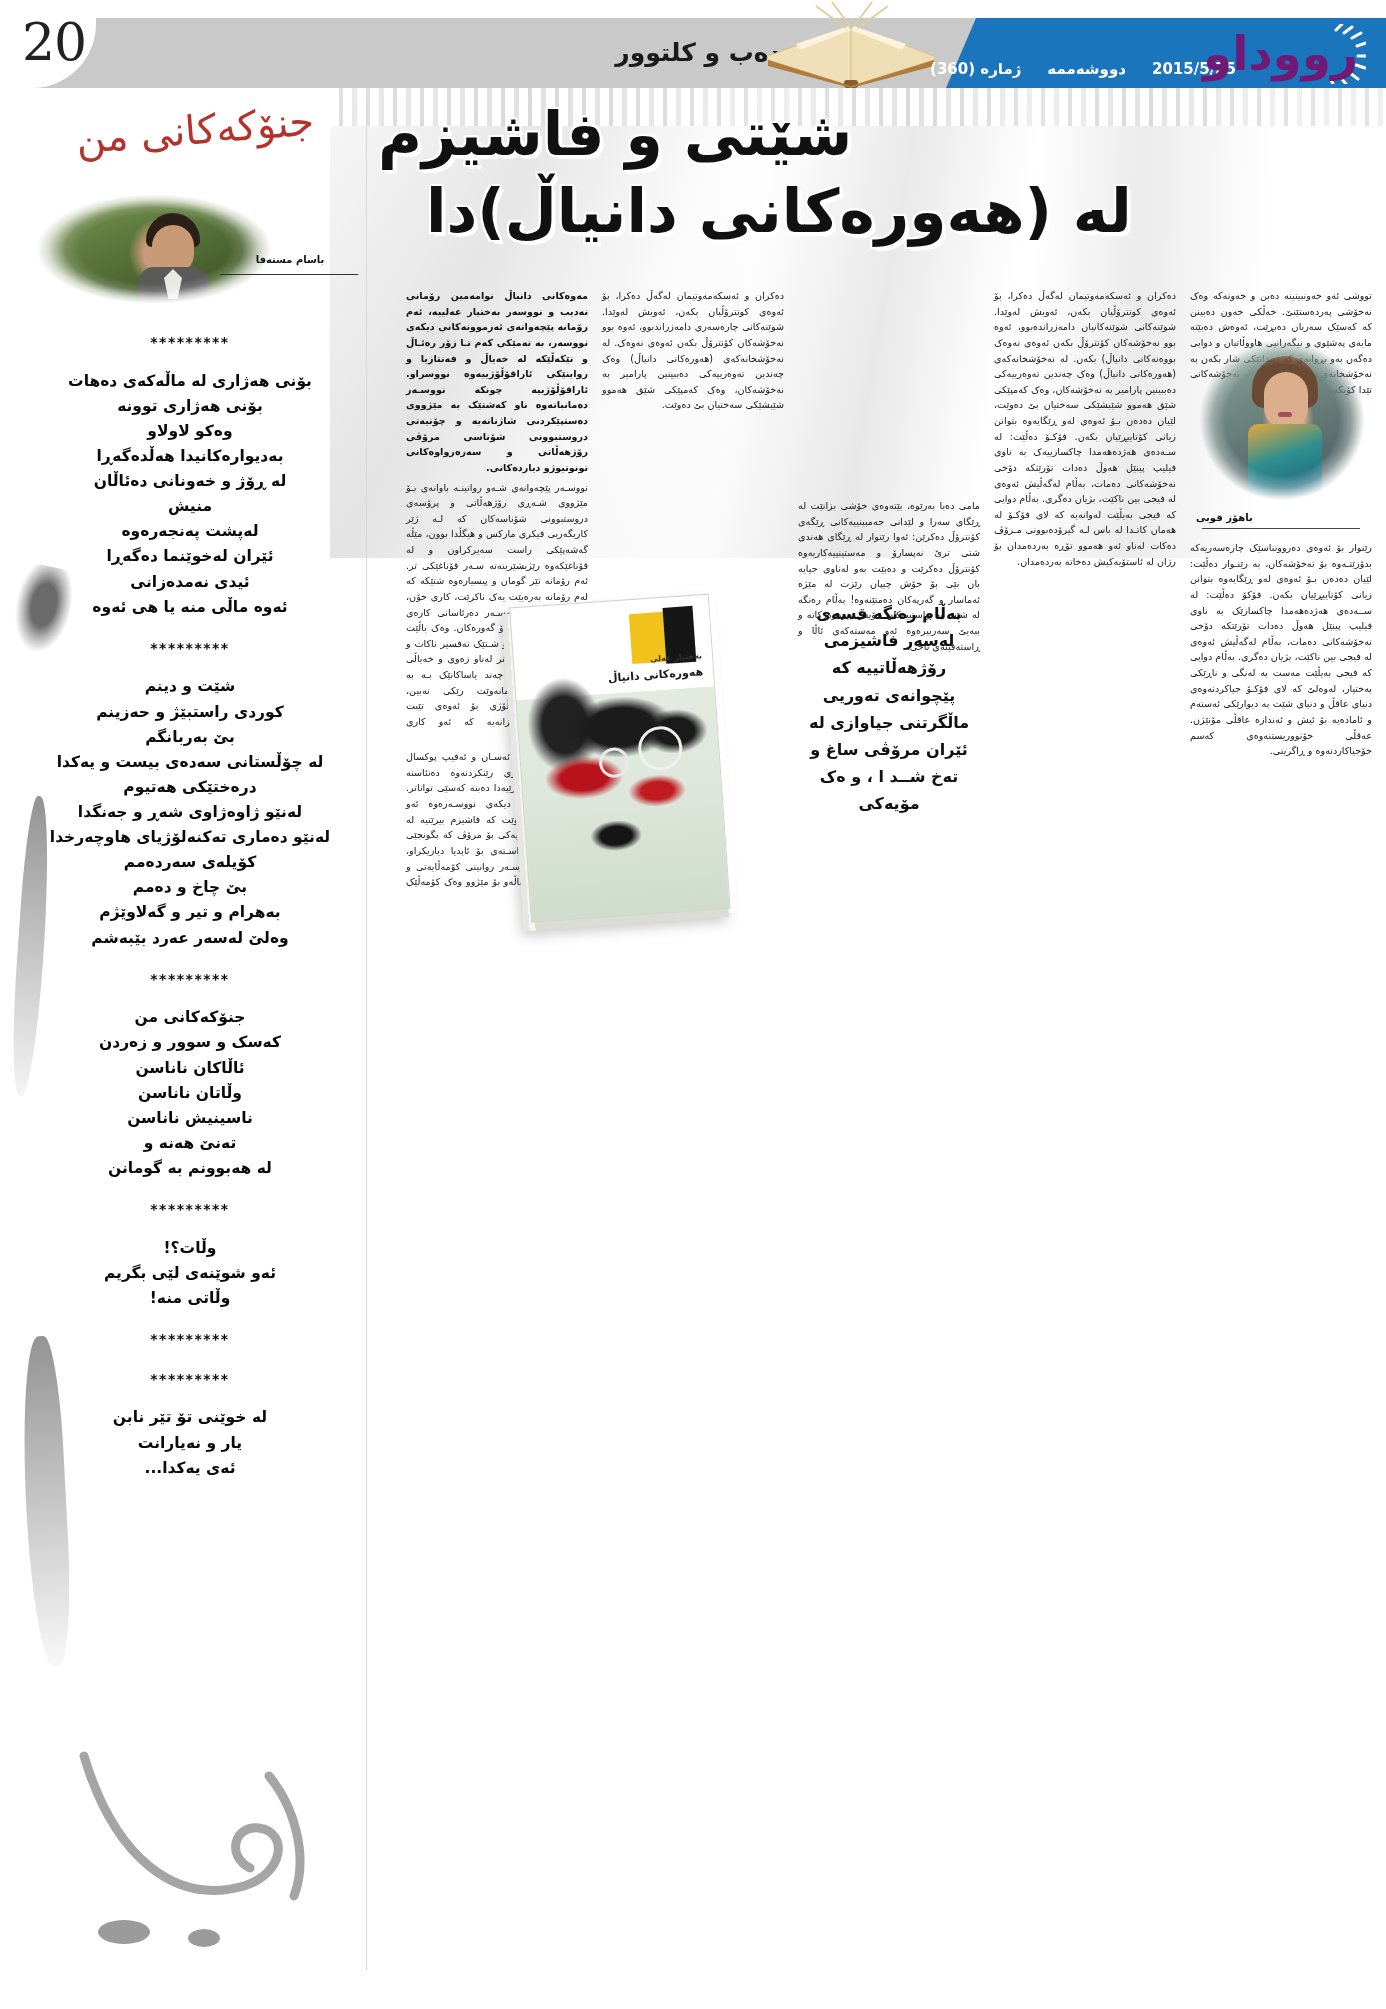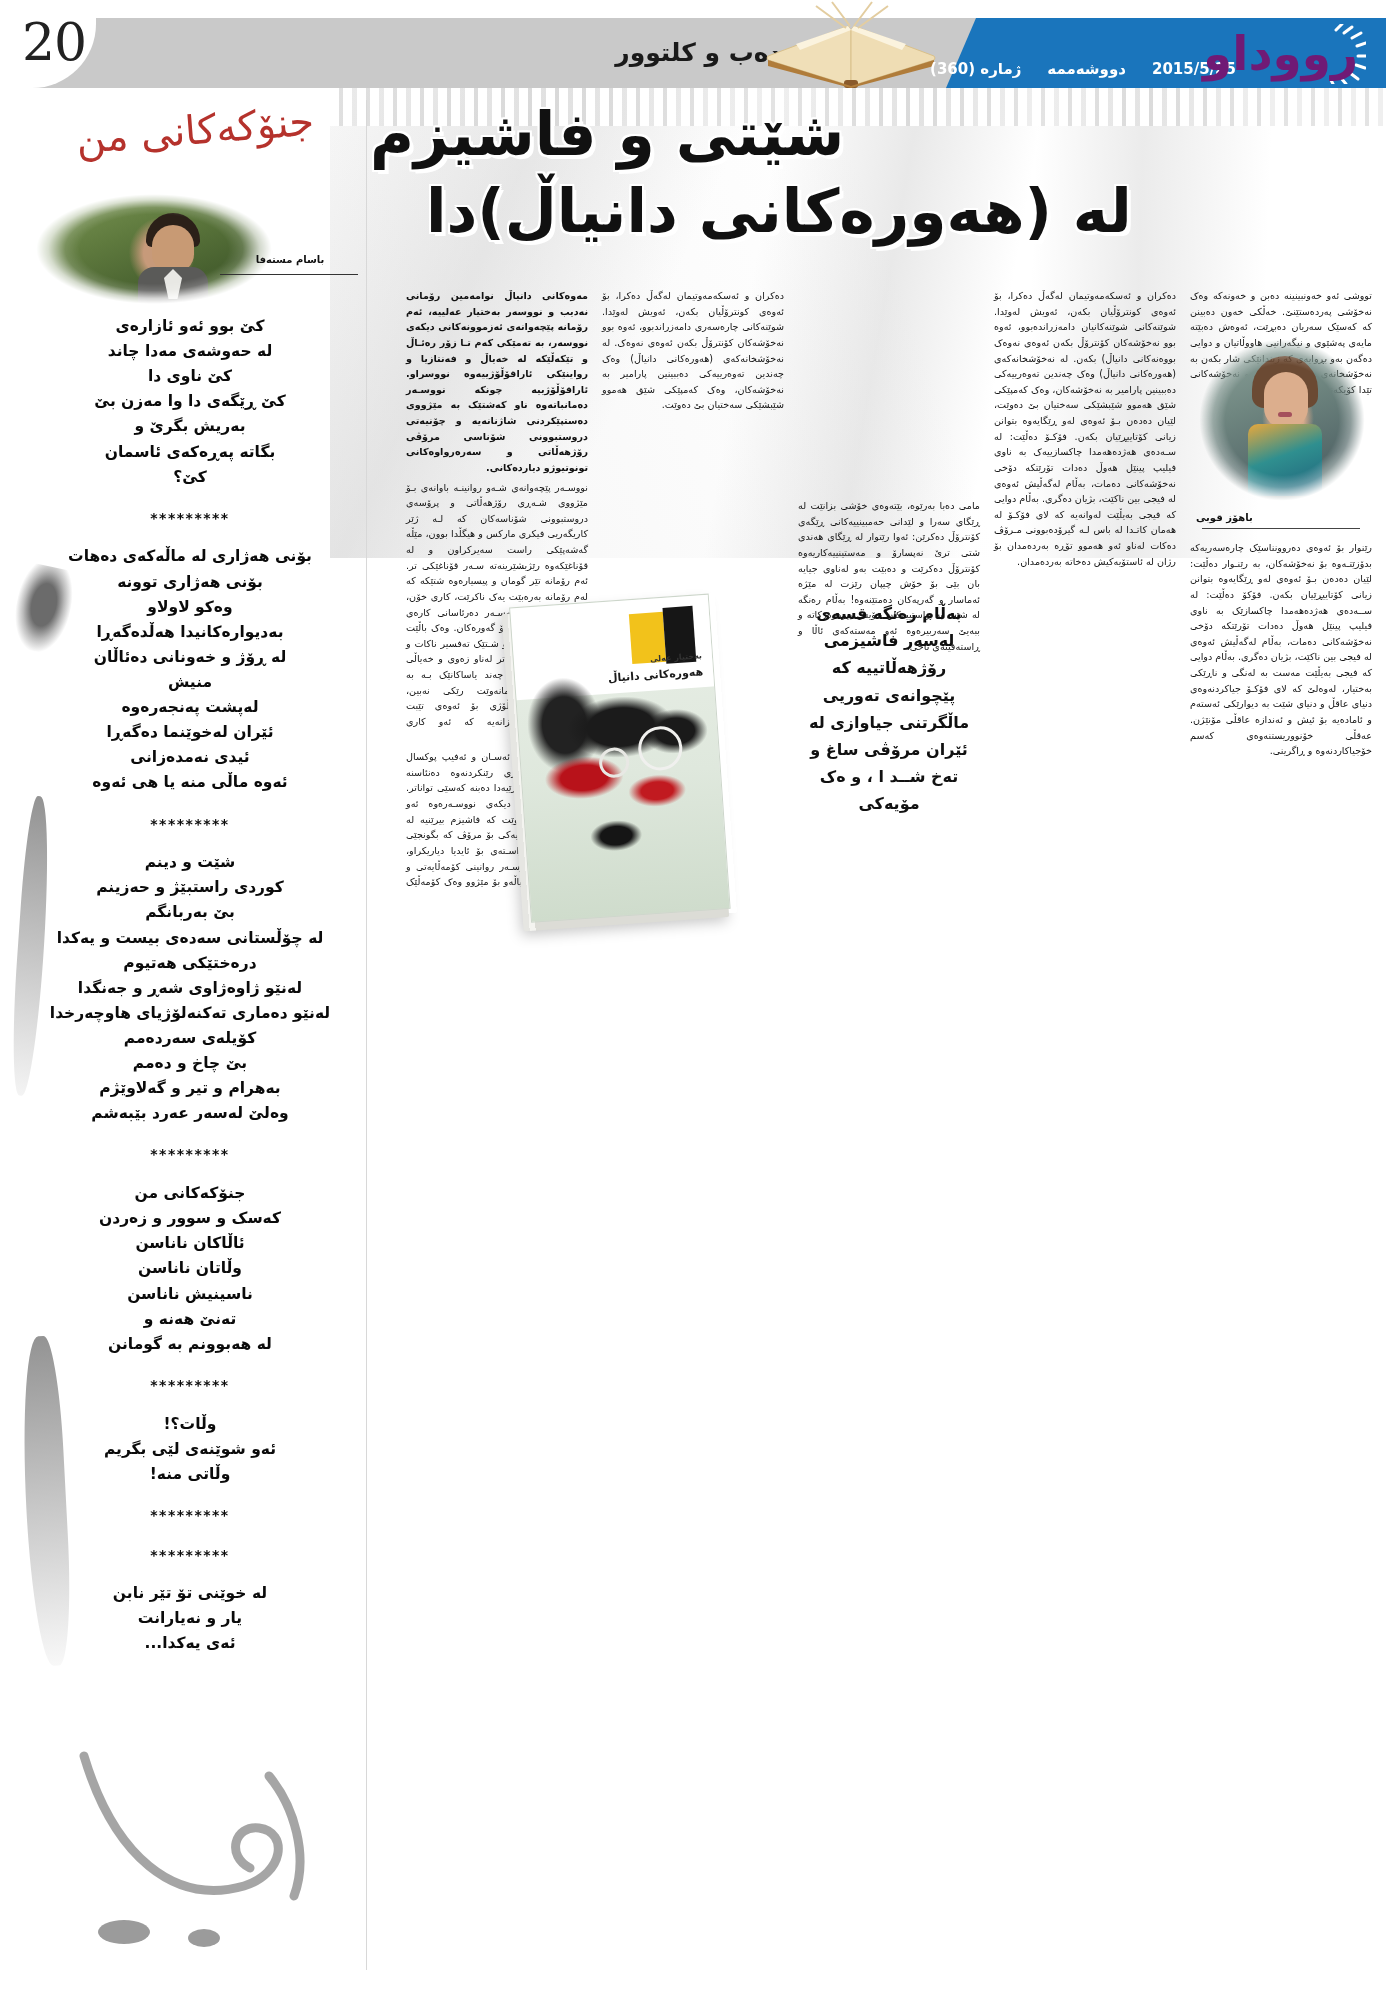--- a/index.html
+++ b/index.html
@@ -248,21 +248,21 @@
     font-size: 60px;
     font-weight: 700;
     color: #111;
     line-height: 1.28;
     text-shadow:
       2px 0 0 #fff, -2px 0 0 #fff, 0 2px 0 #fff, 0 -2px 0 #fff,
       2px 2px 0 #fff, -2px -2px 0 #fff, 2px -2px 0 #fff, -2px 2px 0 #fff,
       4px 4px 0 #fff;
     white-space: nowrap;
   }
-  .headline-line.l1 { text-align: left; padding-left: 4px; }
+  .headline-line.l1 { text-align: left; padding-left: 12px; }
   .headline-line.l2 { text-align: left; padding-left: 60px; }
 
   
   .article {
     position: absolute;
     left: 372px; top: 288px;
     width: 1000px; height: 1690px;
     direction: rtl;
   }
   .col {
@@ -464,29 +464,20 @@
       </div>
     </div>
     <div class="poet-byline">باسام مستەفا</div>
     <div class="poet-byline-rule"></div>
 
     <div class="brush-1"></div>
     <div class="brush-2"></div>
     <div class="brush-3"></div>
 
     <div class="poem-body" id="poem-body">
-        <div class="poem-stanza">
-          <div class="poem-line">کێ بوو ئەو ئازارەی</div>
-          <div class="poem-line">لە حەوشەی مەدا چاند</div>
-          <div class="poem-line">کێ ناوی دا</div>
-          <div class="poem-line">کێ ڕێگەی دا وا مەزن بێ</div>
-          <div class="poem-line">بەریش بگرێ و</div>
-          <div class="poem-line">بگاتە پەڕەکەی ئاسمان</div>
-          <div class="poem-line">کێ؟</div>
-        </div>
         <div class="poem-sep">*********</div>
         <div class="poem-stanza">
           <div class="poem-line">بۆنی هەژاری لە ماڵەکەی دەهات</div>
           <div class="poem-line">بۆنی هەژاری توونە</div>
           <div class="poem-line">وەکو لاولاو</div>
           <div class="poem-line">بەدیوارەکانیدا هەڵدەگەڕا</div>
           <div class="poem-line">لە ڕۆژ و خەونانی دەئاڵان</div>
           <div class="poem-line">منیش</div>
           <div class="poem-line">لەپشت پەنجەرەوە</div>
           <div class="poem-line">ئێران لەخوێنما دەگەڕا</div>

